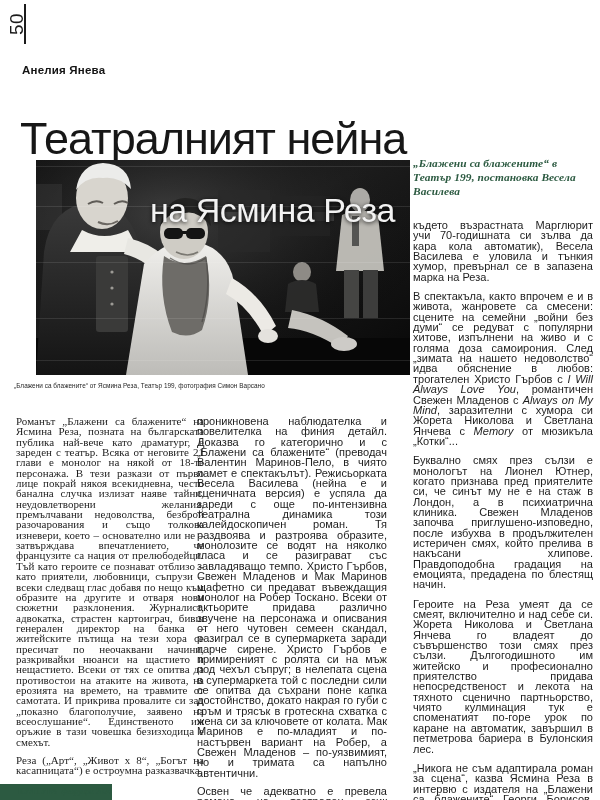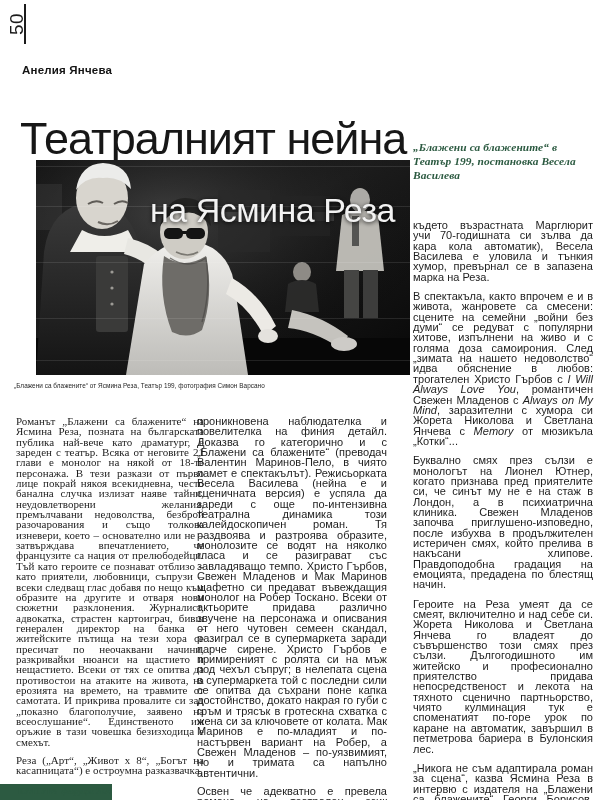--- a/index.html
+++ b/index.html
@@ -58,21 +58,21 @@
   }
 
   
   .caption{
     position:absolute;left:14px;top:381px;width:400px;
     font-size:6.4px;line-height:9px;color:#262626;letter-spacing:.05px;
   }
 
   
   .deck{
-    position:absolute;left:413px;top:140px;width:180px;
+    position:absolute;left:413px;top:156px;width:180px;
     font-family:"Liberation Serif", serif;
     font-weight:700;font-style:italic;
     font-size:11.4px;line-height:14.2px;
     color:#2c5a41;letter-spacing:.1px;
   }
 
   
   .col{
     position:absolute;top:396px;
     font-size:11px;line-height:10.35px;
@@ -107,21 +107,21 @@
 </head>
 <body>
 
 <div class="page">
 
   <div class="folio-wrap">
     <div class="folio-num">50</div>
     <div class="folio-rule"></div>
   </div>
 
-  <div class="byline">Анелия Янчева</div>
+  <div class="byline">Анелия Янева</div>
 
   <h1 class="headline">Театралният нейна</h1>
 
   <div class="photo">
     <svg viewBox="0 0 374 215" preserveAspectRatio="none">
       <defs>
         <linearGradient id="bgGrad" x1="0" y1="0" x2="1" y2="1">
           <stop offset="0%" stop-color="#111111"></stop>
           <stop offset="45%" stop-color="#1d1d1d"></stop>
           <stop offset="100%" stop-color="#080808"></stop>

